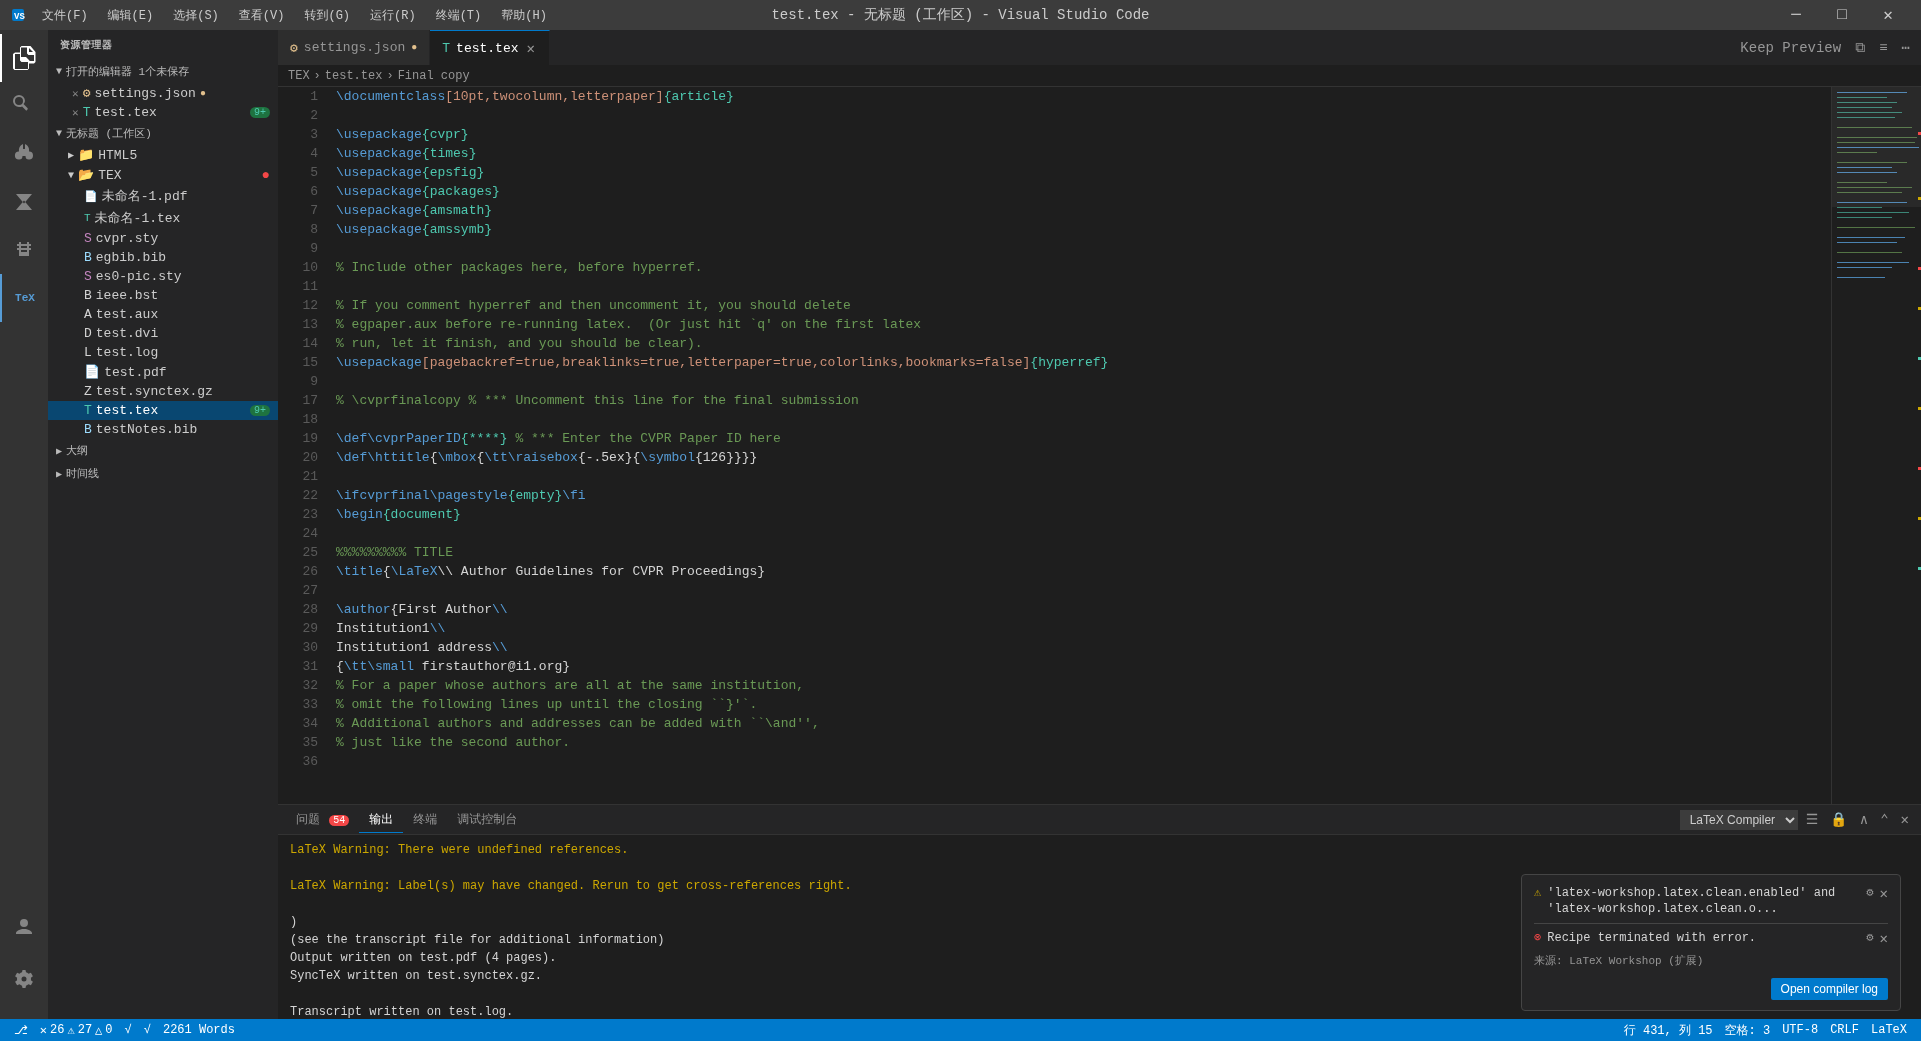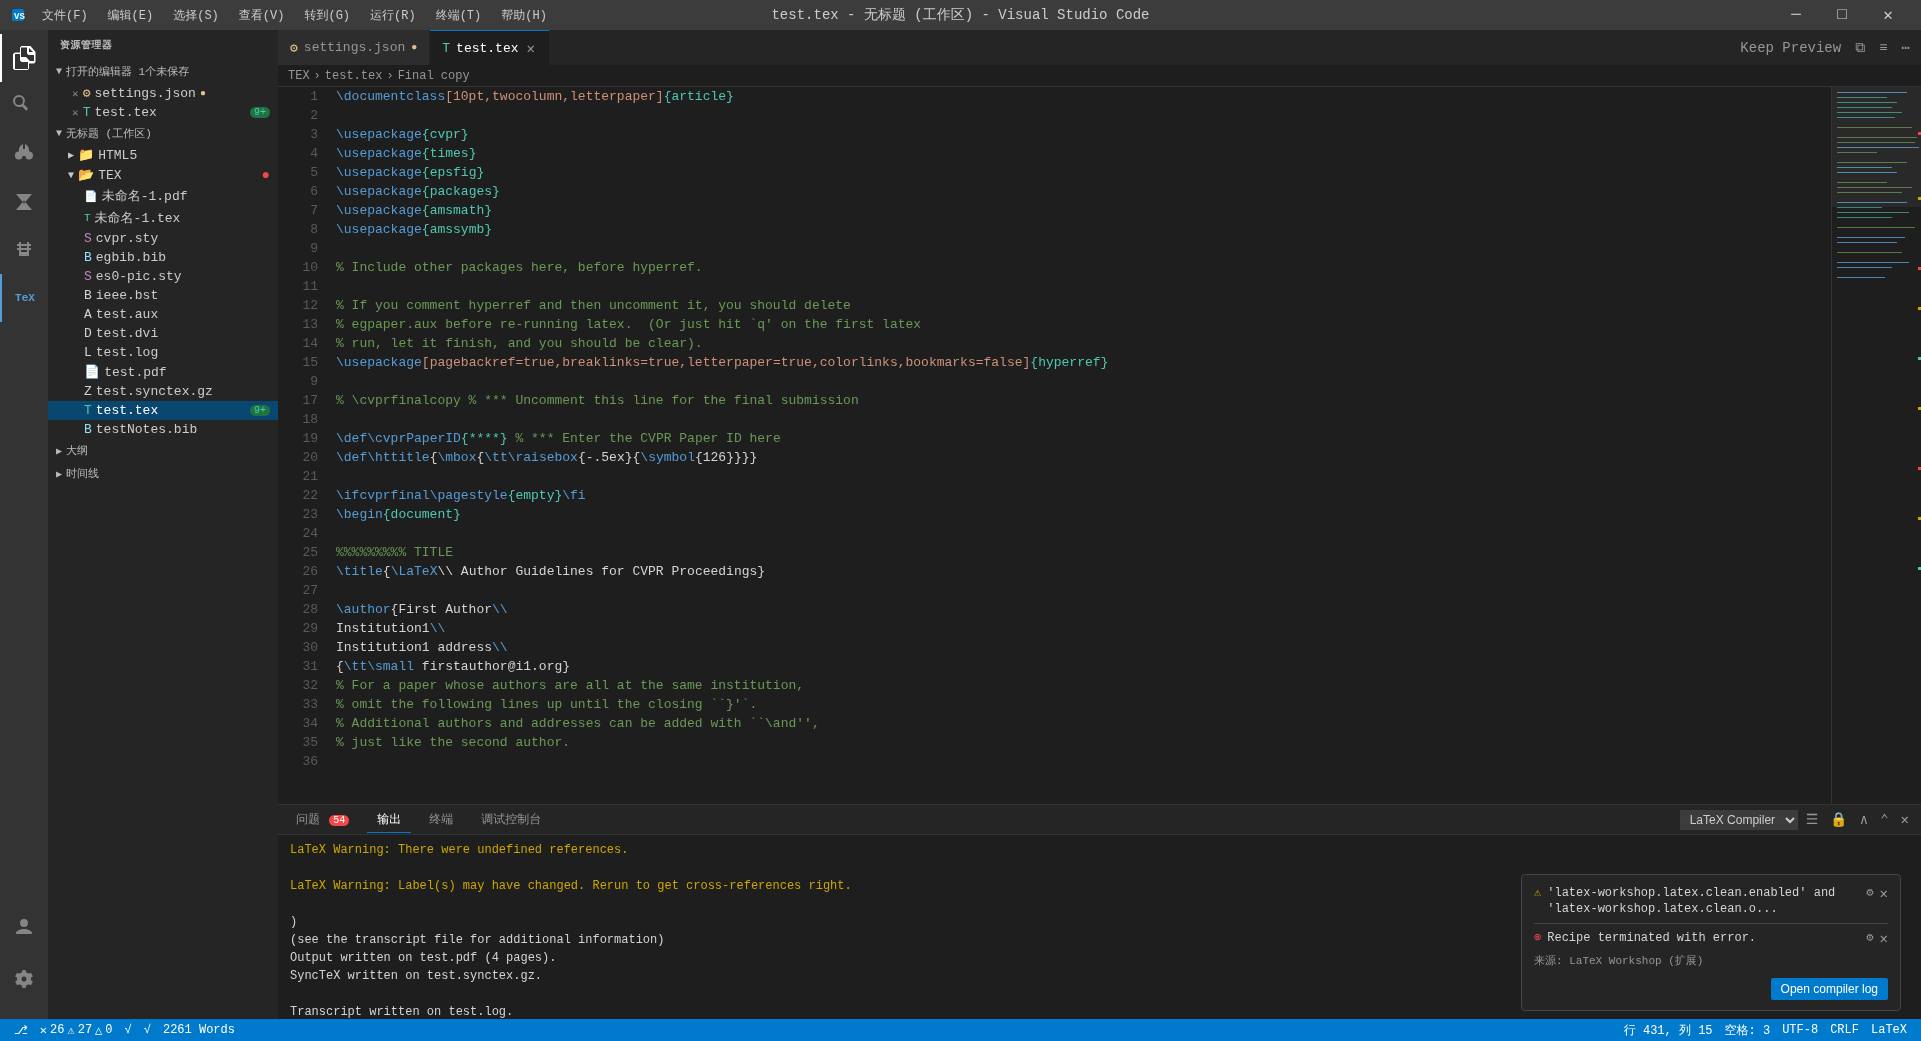--- a/index.html
+++ b/index.html
@@ -191,21 +191,21 @@
       flex-direction: column;
       flex-shrink: 0;
     }
     .panel-tabs {
       display: flex;
       align-items: center;
       background: #252526;
       border-bottom: 1px solid #333;
       height: 30px;
       padding: 0 8px;
-      gap: 8px;
+      gap: 0;
     }
     .panel-tab {
       padding: 4px 10px;
       font-size: 12px;
       color: #969696;
       cursor: pointer;
       border-bottom: 1px solid transparent;
     }
     .panel-tab.active { color: #ffffff; border-bottom: 1px solid #007acc; }
     .panel-tab-badge {

